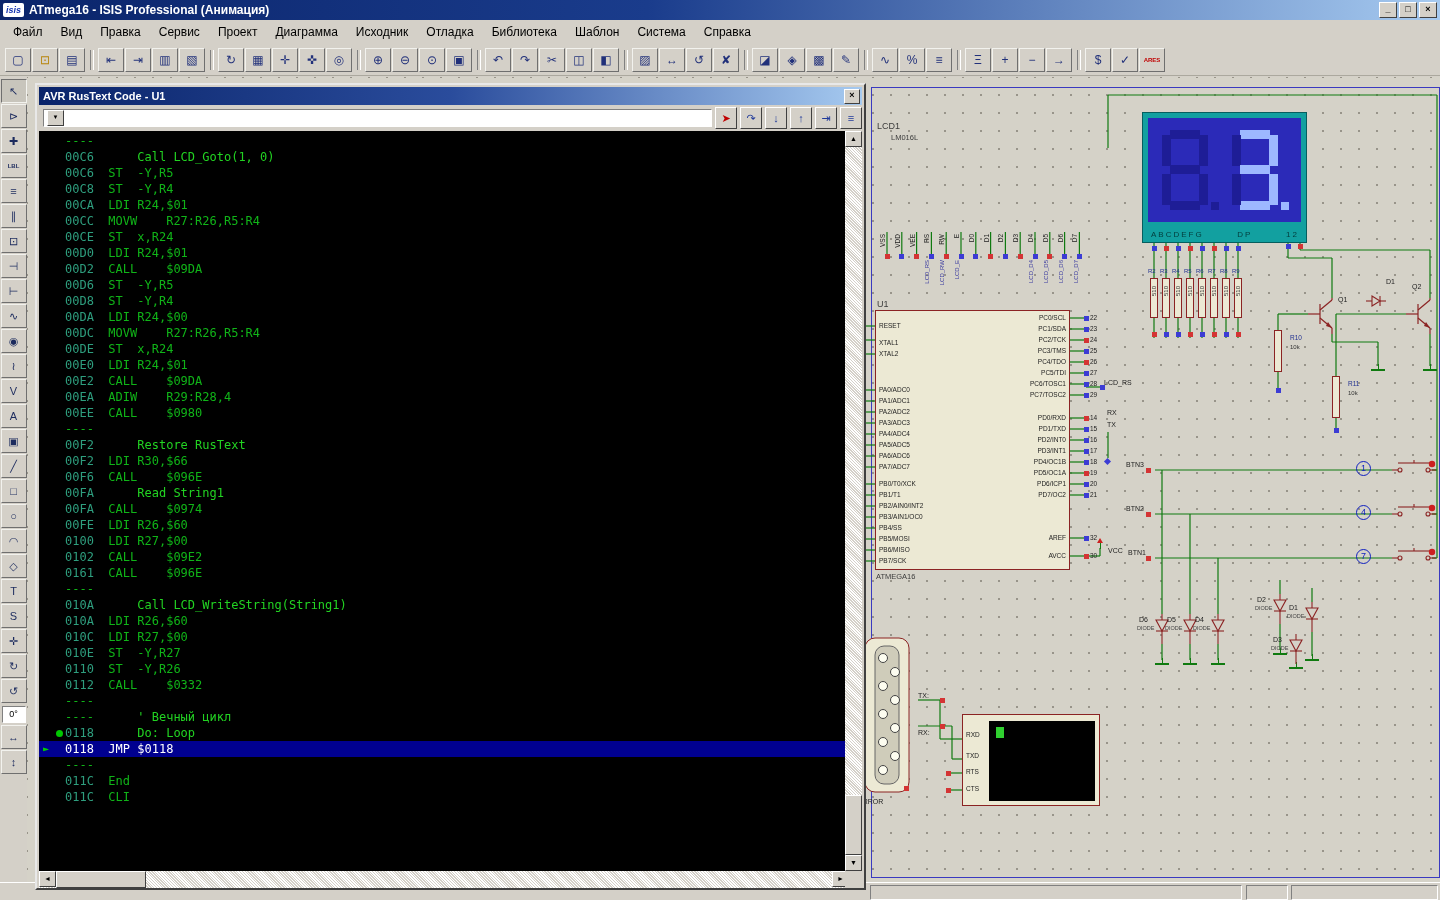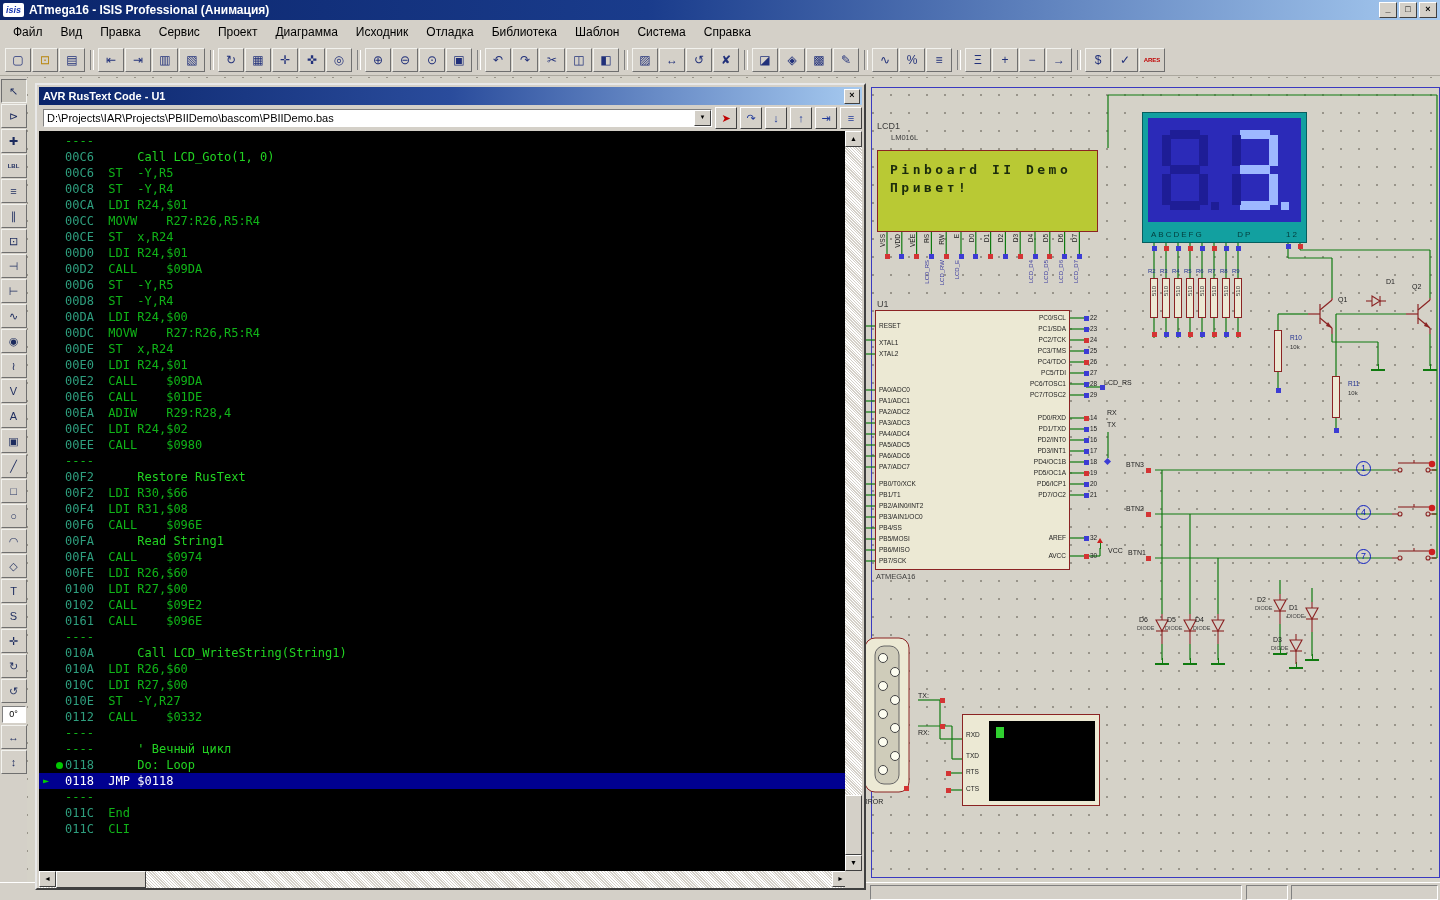--- a/index.html
+++ b/index.html
@@ -251,24 +251,20 @@
       <line x1="859" y1="506" x2="875" y2="506" stroke="#107a10" stroke-width="1.2"></line>
       <line x1="859" y1="517" x2="875" y2="517" stroke="#107a10" stroke-width="1.2"></line>
       <line x1="859" y1="528" x2="875" y2="528" stroke="#107a10" stroke-width="1.2"></line>
       <line x1="859" y1="539" x2="875" y2="539" stroke="#107a10" stroke-width="1.2"></line>
       <line x1="859" y1="550" x2="875" y2="550" stroke="#107a10" stroke-width="1.2"></line>
       <line x1="859" y1="561" x2="875" y2="561" stroke="#107a10" stroke-width="1.2"></line>
     </svg>
 
   <div class="sl ref9" style="left:877px;top:121px">LCD1</div>
   <div class="sl part8" style="left:891px;top:133px">LM016L</div>
-  <div id="lcd-screen">
-    <div class="lcd-line">Pinboard II Demo</div>
-    <div class="lcd-line">Привет!</div>
-  </div>
 
   <div id="seg7">
     <div id="seg7-screen">
       <div class="digit" id="dg0">
           <div class="sg sg-a"></div>
           <div class="sg sg-b"></div>
           <div class="sg sg-c"></div>
           <div class="sg sg-d"></div>
           <div class="sg sg-e"></div>
           <div class="sg sg-f"></div>
@@ -740,21 +736,20 @@
     <span class="sbtn">↕</span>
   </div>
 
 <div id="srcwin">
   <div id="src-title">
     <span>AVR RusText Code - U1</span>
     <span id="src-close">×</span>
   </div>
   <div id="src-toolbar">
     <div id="src-combo">
-      <span id="combo-text">D:\Projects\IAR\Projects\PBIIDemo\bascom\PBIIDemo.bas</span>
       <span id="combo-arrow">▼</span>
     </div>
     <span id="src-btns" style="display:flex;gap:3px">
         <span class="srcbtn" style="color: rgb(192, 0, 0);">➤</span>
         <span class="srcbtn" style="color: rgb(32, 58, 154);">↷</span>
         <span class="srcbtn" style="color: rgb(32, 58, 154);">↓</span>
         <span class="srcbtn" style="color: rgb(32, 58, 154);">↑</span>
         <span class="srcbtn" style="color: rgb(32, 58, 154);">⇥</span>
         <span class="srcbtn" style="color: rgb(32, 58, 154);">≡</span>
       </span>
@@ -769,40 +764,38 @@
       <div class="cl ins"><span class="gut"></span><span class="la">00CE</span><span class="lt">  ST  x,R24</span></div>
       <div class="cl ins"><span class="gut"></span><span class="la">00D0</span><span class="lt">  LDI R24,$01</span></div>
       <div class="cl ins"><span class="gut"></span><span class="la">00D2</span><span class="lt">  CALL    $09DA</span></div>
       <div class="cl ins"><span class="gut"></span><span class="la">00D6</span><span class="lt">  ST  -Y,R5</span></div>
       <div class="cl ins"><span class="gut"></span><span class="la">00D8</span><span class="lt">  ST  -Y,R4</span></div>
       <div class="cl ins"><span class="gut"></span><span class="la">00DA</span><span class="lt">  LDI R24,$00</span></div>
       <div class="cl ins"><span class="gut"></span><span class="la">00DC</span><span class="lt">  MOVW    R27:R26,R5:R4</span></div>
       <div class="cl ins"><span class="gut"></span><span class="la">00DE</span><span class="lt">  ST  x,R24</span></div>
       <div class="cl ins"><span class="gut"></span><span class="la">00E0</span><span class="lt">  LDI R24,$01</span></div>
       <div class="cl ins"><span class="gut"></span><span class="la">00E2</span><span class="lt">  CALL    $09DA</span></div>
-      <div class="cl ins"><span class="gut"></span><span class="la">00E6</span><span class="lt">  CALL    $01DE</span></div>
       <div class="cl ins"><span class="gut"></span><span class="la">00EA</span><span class="lt">  ADIW    R29:R28,4</span></div>
-      <div class="cl ins"><span class="gut"></span><span class="la">00EC</span><span class="lt">  LDI R24,$02</span></div>
       <div class="cl ins"><span class="gut"></span><span class="la">00EE</span><span class="lt">  CALL    $0980</span></div>
       <div class="cl sep noaddr"><span class="gut"></span><span class="la">----</span><span class="lt"></span></div>
       <div class="cl src"><span class="gut"></span><span class="la">00F2</span><span class="lt">      Restore RusText</span></div>
       <div class="cl ins"><span class="gut"></span><span class="la">00F2</span><span class="lt">  LDI R30,$66</span></div>
-      <div class="cl ins"><span class="gut"></span><span class="la">00F4</span><span class="lt">  LDI R31,$08</span></div>
       <div class="cl ins"><span class="gut"></span><span class="la">00F6</span><span class="lt">  CALL    $096E</span></div>
       <div class="cl src"><span class="gut"></span><span class="la">00FA</span><span class="lt">      Read String1</span></div>
       <div class="cl ins"><span class="gut"></span><span class="la">00FA</span><span class="lt">  CALL    $0974</span></div>
       <div class="cl ins"><span class="gut"></span><span class="la">00FE</span><span class="lt">  LDI R26,$60</span></div>
       <div class="cl ins"><span class="gut"></span><span class="la">0100</span><span class="lt">  LDI R27,$00</span></div>
       <div class="cl ins"><span class="gut"></span><span class="la">0102</span><span class="lt">  CALL    $09E2</span></div>
       <div class="cl ins"><span class="gut"></span><span class="la">0161</span><span class="lt">  CALL    $096E</span></div>
       <div class="cl sep noaddr"><span class="gut"></span><span class="la">----</span><span class="lt"></span></div>
       <div class="cl src"><span class="gut"></span><span class="la">010A</span><span class="lt">      Call LCD_WriteString(String1)</span></div>
       <div class="cl ins"><span class="gut"></span><span class="la">010A</span><span class="lt">  LDI R26,$60</span></div>
       <div class="cl ins"><span class="gut"></span><span class="la">010C</span><span class="lt">  LDI R27,$00</span></div>
       <div class="cl ins"><span class="gut"></span><span class="la">010E</span><span class="lt">  ST  -Y,R27</span></div>
+      <div class="cl ins"><span class="gut"></span><span class="la">0110</span><span class="lt">  ST  -Y,R26</span></div>
       <div class="cl ins"><span class="gut"></span><span class="la">0112</span><span class="lt">  CALL    $0332</span></div>
       <div class="cl sep noaddr"><span class="gut"></span><span class="la">----</span><span class="lt"></span></div>
       <div class="cl src noaddr"><span class="gut"></span><span class="la">----</span><span class="lt">      ' Вечный цикл</span></div>
       <div class="cl src"><span class="gut"><span class="bdot"></span></span><span class="la">0118</span><span class="lt">      Do: Loop</span></div>
       <div class="cl cur"><span class="gut"><span class="carrow">►</span></span><span class="la">0118</span><span class="lt">  JMP $0118</span></div>
       <div class="cl sep noaddr"><span class="gut"></span><span class="la">----</span><span class="lt"></span></div>
       <div class="cl ins"><span class="gut"></span><span class="la">011C</span><span class="lt">  End</span></div>
       <div class="cl ins"><span class="gut"></span><span class="la">011C</span><span class="lt">  CLI</span></div>
     </div>
   <div id="vsb" class="sbtrack">

